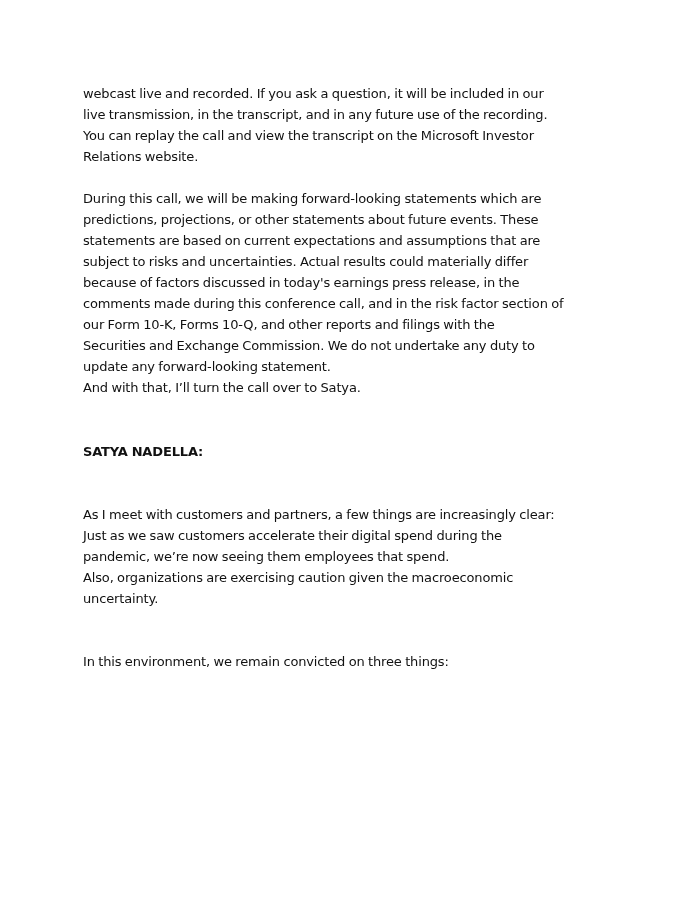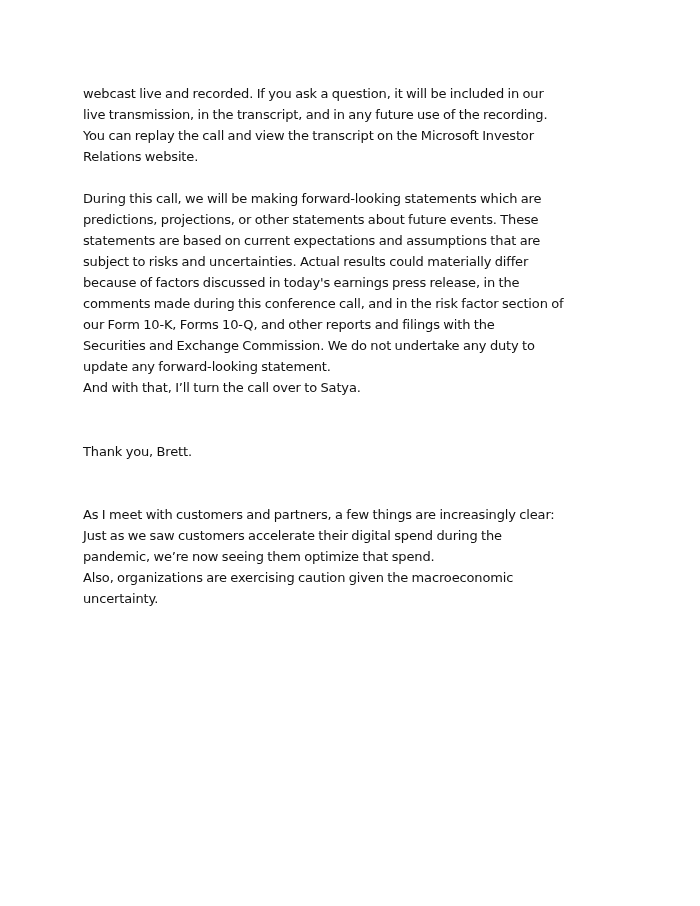--- a/index.html
+++ b/index.html
@@ -34,23 +34,24 @@
 predictions, projections, or other statements about future events. These
 statements are based on current expectations and assumptions that are
 subject to risks and uncertainties. Actual results could materially differ
 because of factors discussed in today's earnings press release, in the
 comments made during this conference call, and in the risk factor section of
 our Form 10-K, Forms 10-Q, and other reports and filings with the
 Securities and Exchange Commission. We do not undertake any duty to
 update any forward-looking statement.
 And with that, I’ll turn the call over to Satya.</p>
   <div class="gap-big"></div>
-  <p class="para">Thank you, Brett.</p>
+  <p class="speaker">SATYA NADELLA:</p>
   <div class="gap"></div>
   <div class="gap"></div>
   <p class="para">As I meet with customers and partners, a few things are increasingly clear:
 Just as we saw customers accelerate their digital spend during the
-pandemic, we’re now seeing them optimize that spend.
+pandemic, we’re now seeing them employees that spend.
 Also, organizations are exercising caution given the macroeconomic
 uncertainty.</p>
   <div class="gap"></div>
   <div class="gap"></div>
+  <p class="para">In this environment, we remain convicted on three things:</p>
 </div>
 
 </body></html>

